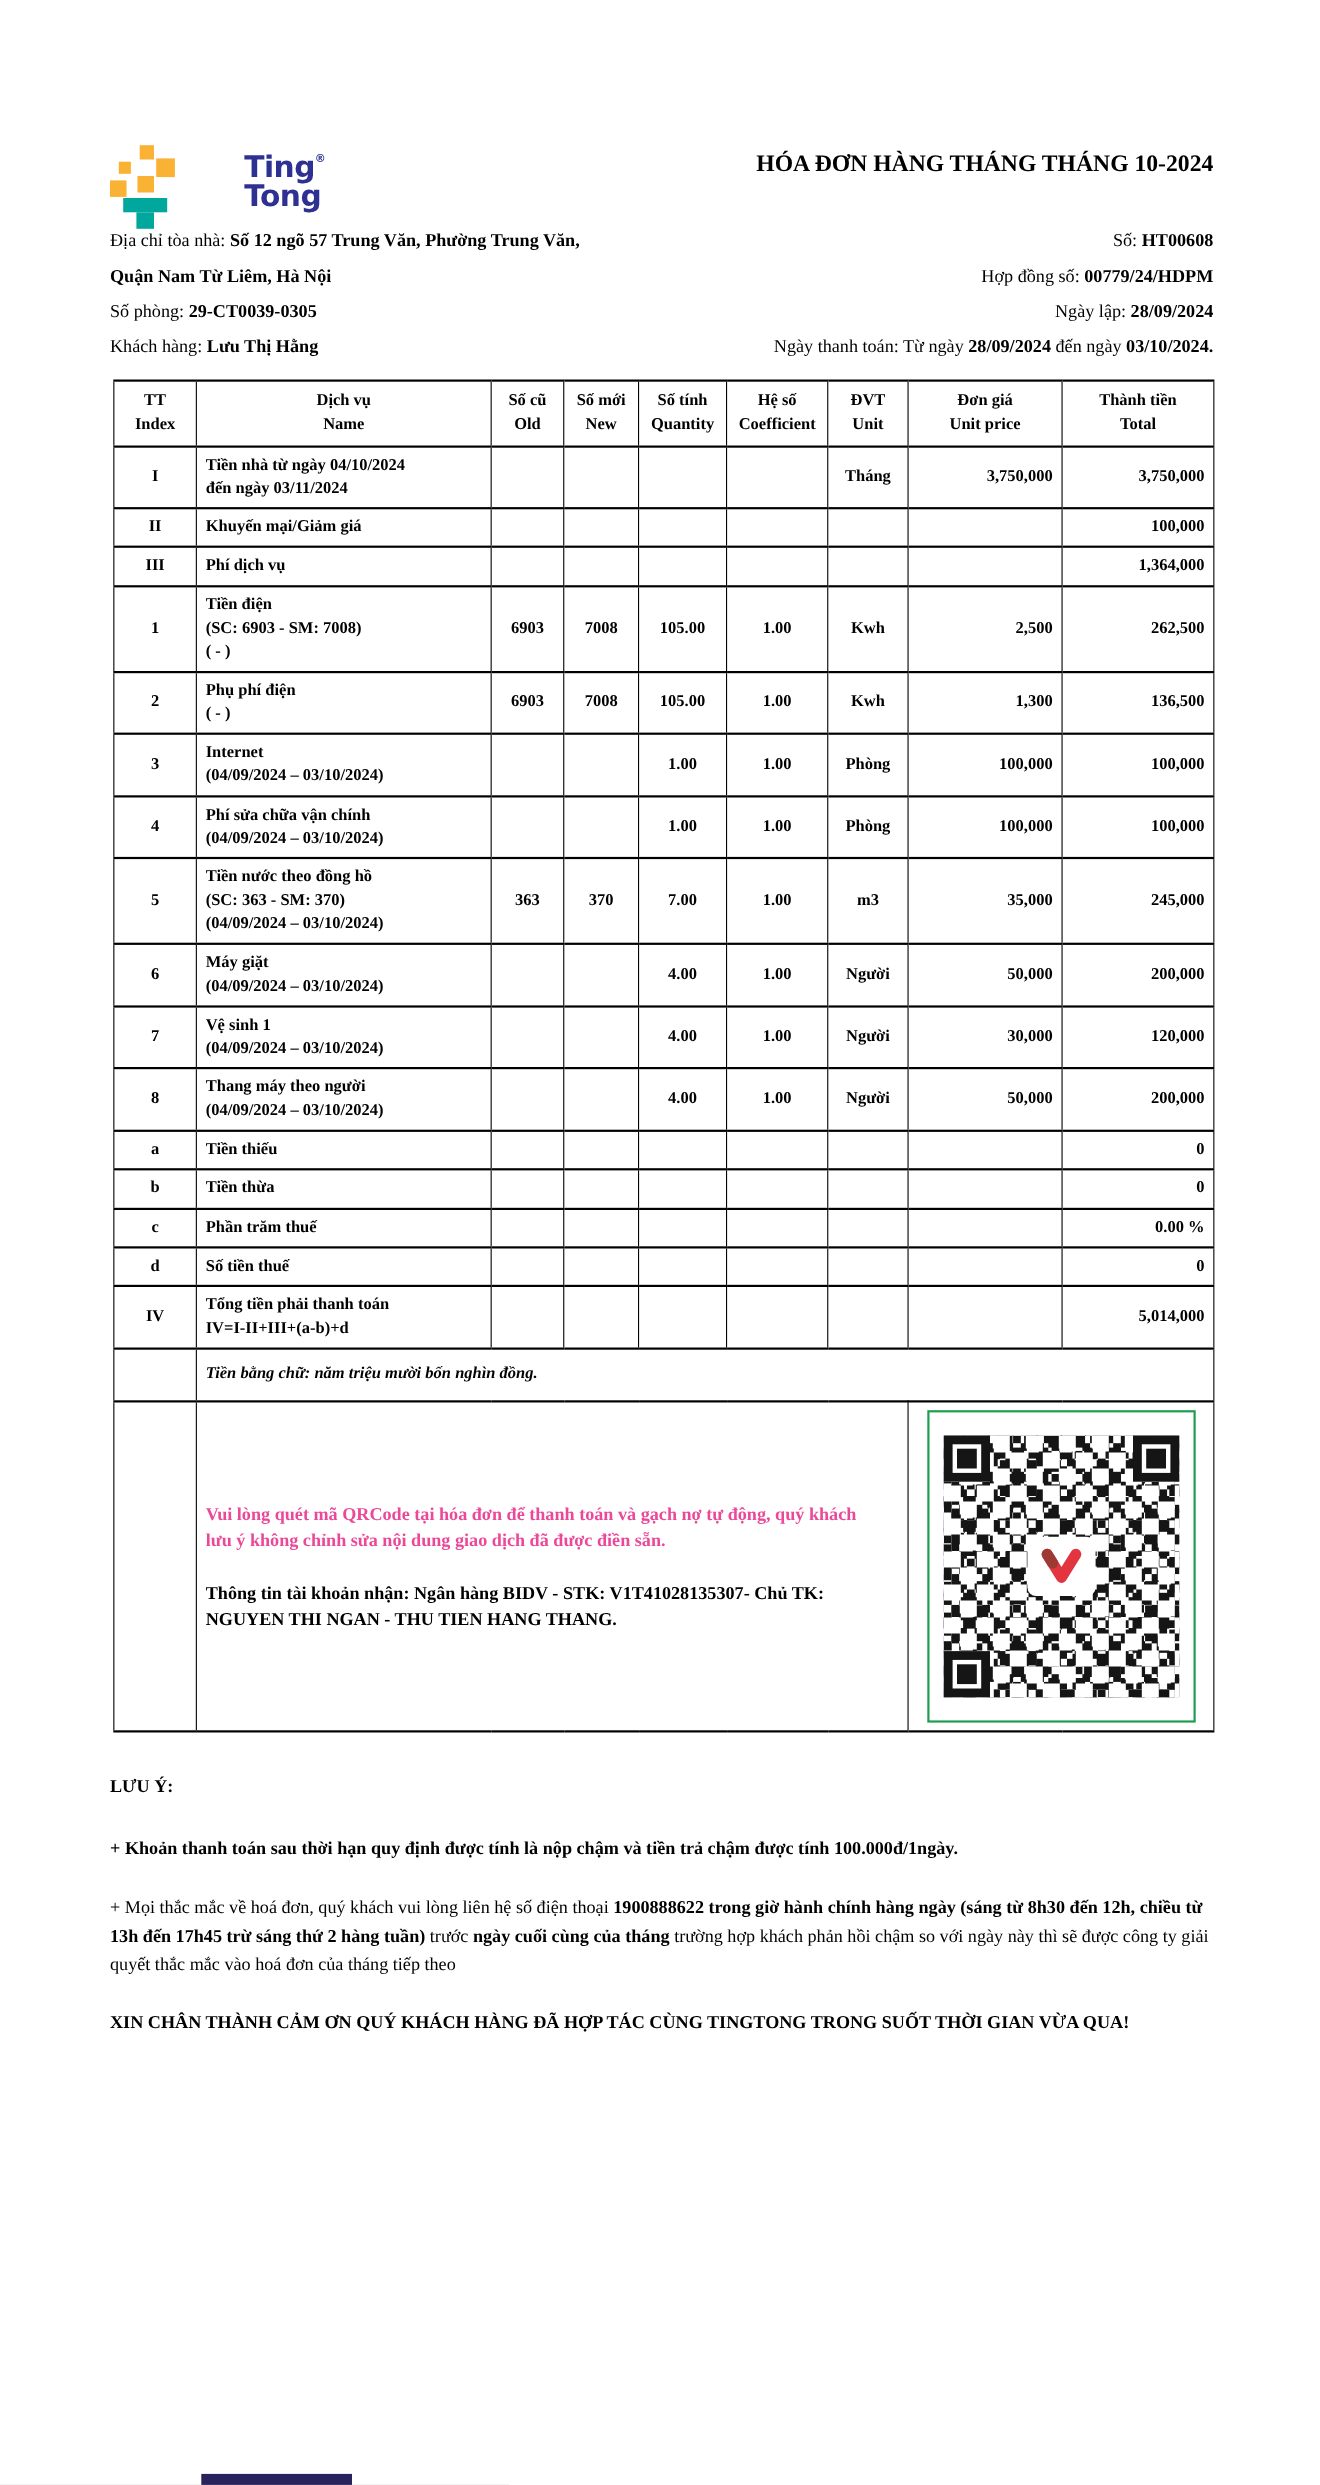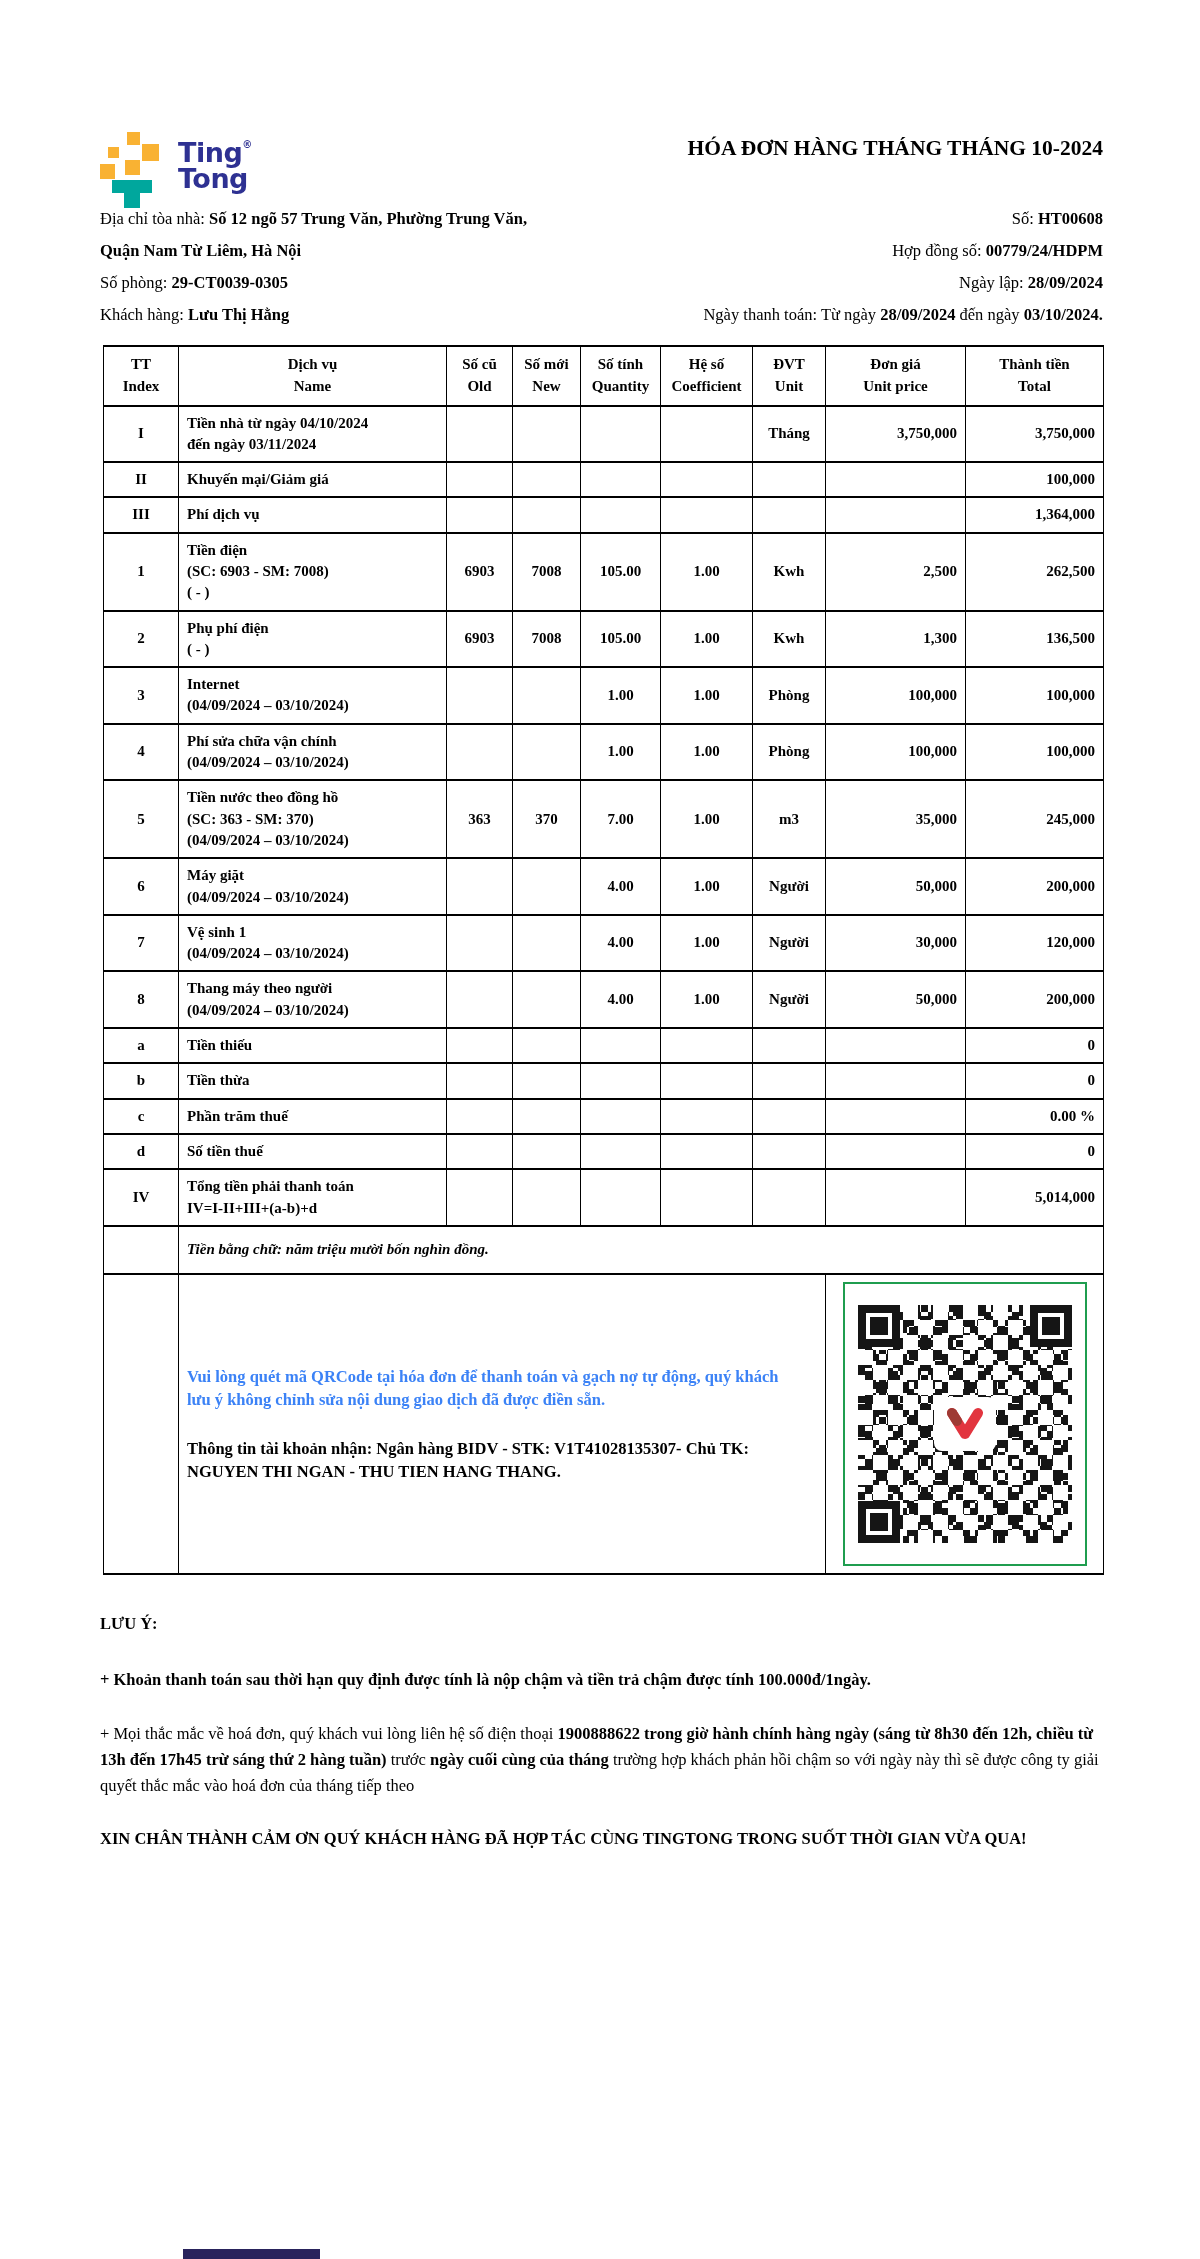--- a/index.html
+++ b/index.html
@@ -15,21 +15,21 @@
     padding:132px 97px 0 100px;
   }
   .b{font-weight:700;}
   
   .hdr{display:flex;justify-content:space-between;align-items:flex-start;}
   .brand{display:flex;align-items:flex-start;gap:14px;}
   .logo-icon{position:relative;width:64px;height:76px;flex:0 0 auto;}
   .logo-icon i{position:absolute;display:block;}
   .logo-icon .y{background:#f9b233;}
   .logo-icon .t{background:#00a79d;}
-  .logo-text{font-family:"DejaVu Sans",sans-serif;font-weight:700;color:#2e3192;font-size:27px;line-height:.95;letter-spacing:-.5px;margin-top:8px;}
+  .logo-text{font-family:"DejaVu Sans",sans-serif;font-weight:700;color:#2e3192;font-size:27px;line-height:.95;letter-spacing:-.5px;margin-top:8px;margin-left:44px;}
   .logo-text sup{font-size:10px;vertical-align:14px;}
   .doc-title{width:440px;text-align:right;font-weight:700;font-size:21.5px;line-height:1.35;margin-top:2px;}
   
   .info{font-size:16.5px;}
   .info-row{display:flex;justify-content:space-between;line-height:21px;margin-bottom:11px;}
   .info-left{max-width:560px;}
   .info-right{text-align:right;max-width:520px;}
   
   table.inv{border-collapse:collapse;table-layout:fixed;width:1000px;margin:20px 0 0 3px;font-size:15px;}
   table.inv th,table.inv td{
@@ -40,21 +40,21 @@
   table.inv th{font-weight:700;text-align:center;padding:7px 3px;line-height:1.45;}
   table.inv td{font-weight:700;padding:6px 8px;line-height:1.42;}
   td.c-idx{text-align:center;}
   td.c-name{text-align:left;}
   td.c-mid{text-align:center;}
   td.c-money{text-align:right;padding-right:10px;}
   td.words-cell{font-weight:400;font-style:italic;padding-left:16px;height:34px;}
   td.words-cell .val{font-weight:700;}
   
   td.pay-cell{font-weight:400;font-size:16.5px;vertical-align:middle;padding:10px 14px 10px 24px;height:286px;}
-  .pay-red{color:#3b82f6;line-height:23px;max-width:600px;margin-bottom:26px;}
+  .pay-red{color:#ec4899;line-height:23px;max-width:600px;margin-bottom:26px;}
   .pay-acc{line-height:23px;max-width:600px;}
   td.qr-cell{padding:2px;vertical-align:middle;}
   .qr-box{width:240px;height:280px;margin:0 auto;border:2px solid #1f9d4f;background:#fff;display:flex;align-items:center;justify-content:center;}
   .qr{position:relative;width:214px;height:238px;background:
       repeating-conic-gradient(#ffffff 0 25%, transparent 0 50%) 0 0/30px 30px,
       repeating-conic-gradient(#151515 0 25%, transparent 0 50%) 7px 11px/22px 22px,
       repeating-conic-gradient(#151515 0 25%, transparent 0 50%) 0 0/14px 14px,
       #fff;}
   .fp{position:absolute;width:42px;height:42px;border:8px solid #151515;background:#fff;box-sizing:border-box;}
   .fp::after{content:"";position:absolute;inset:4px;background:#151515;}

